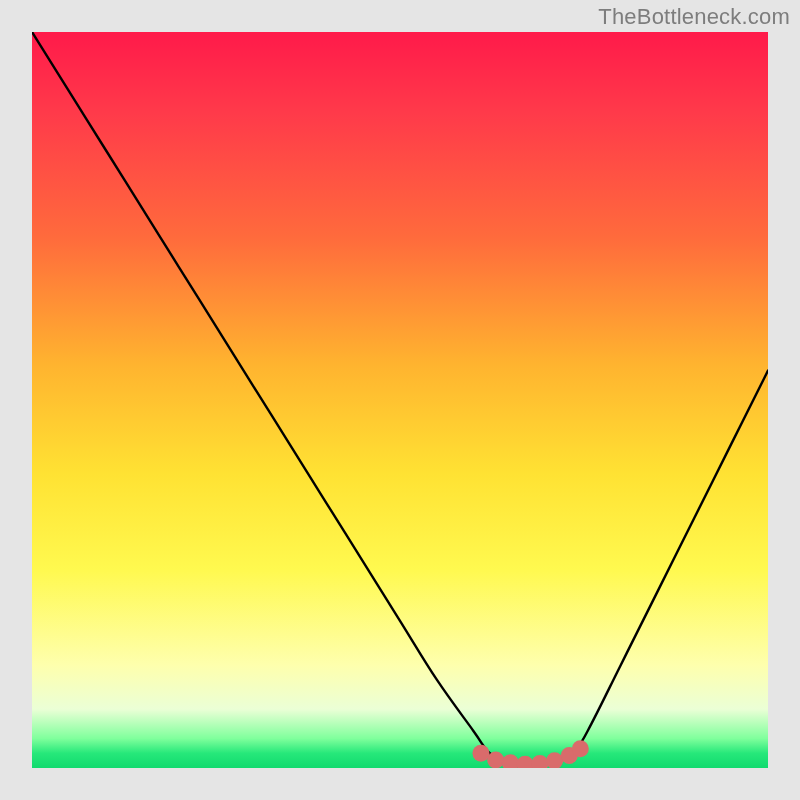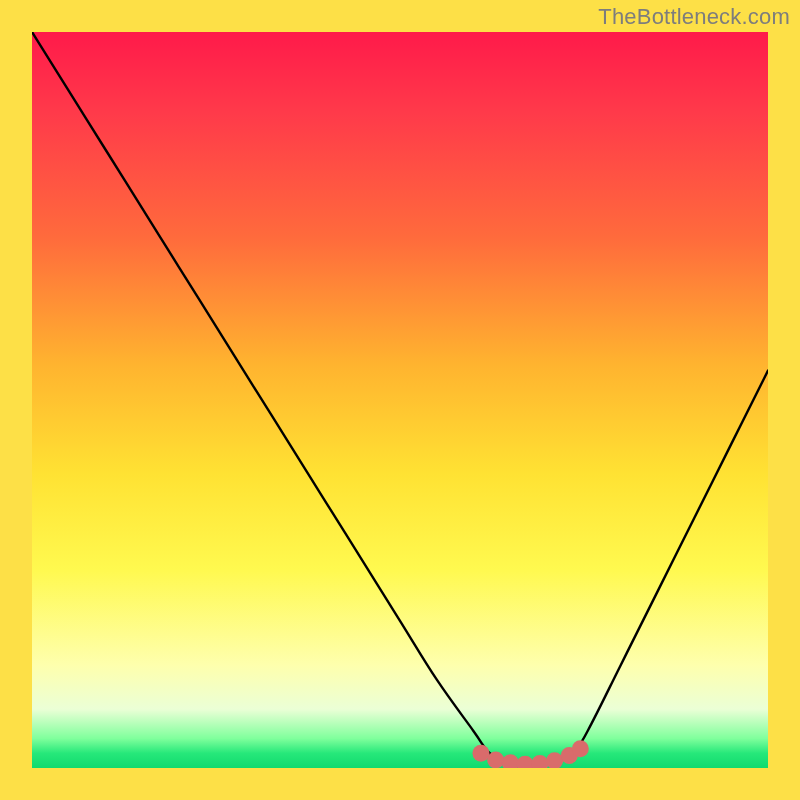--- a/index.html
+++ b/index.html
@@ -10,21 +10,21 @@
     background: #000;
     overflow: hidden;
     font-family: Arial, Helvetica, sans-serif;
   }
   .frame {
     position: absolute;
     left: 0;
     top: 0;
     width: 800px;
     height: 800px;
-    background: #fde047;
+    background: #e5e5e5;
   }
   .plot-area {
     position: absolute;
     left: 32px;
     top: 32px;
     width: 736px;
     height: 736px;
     overflow: hidden;
   }
   .gradient-bg {

